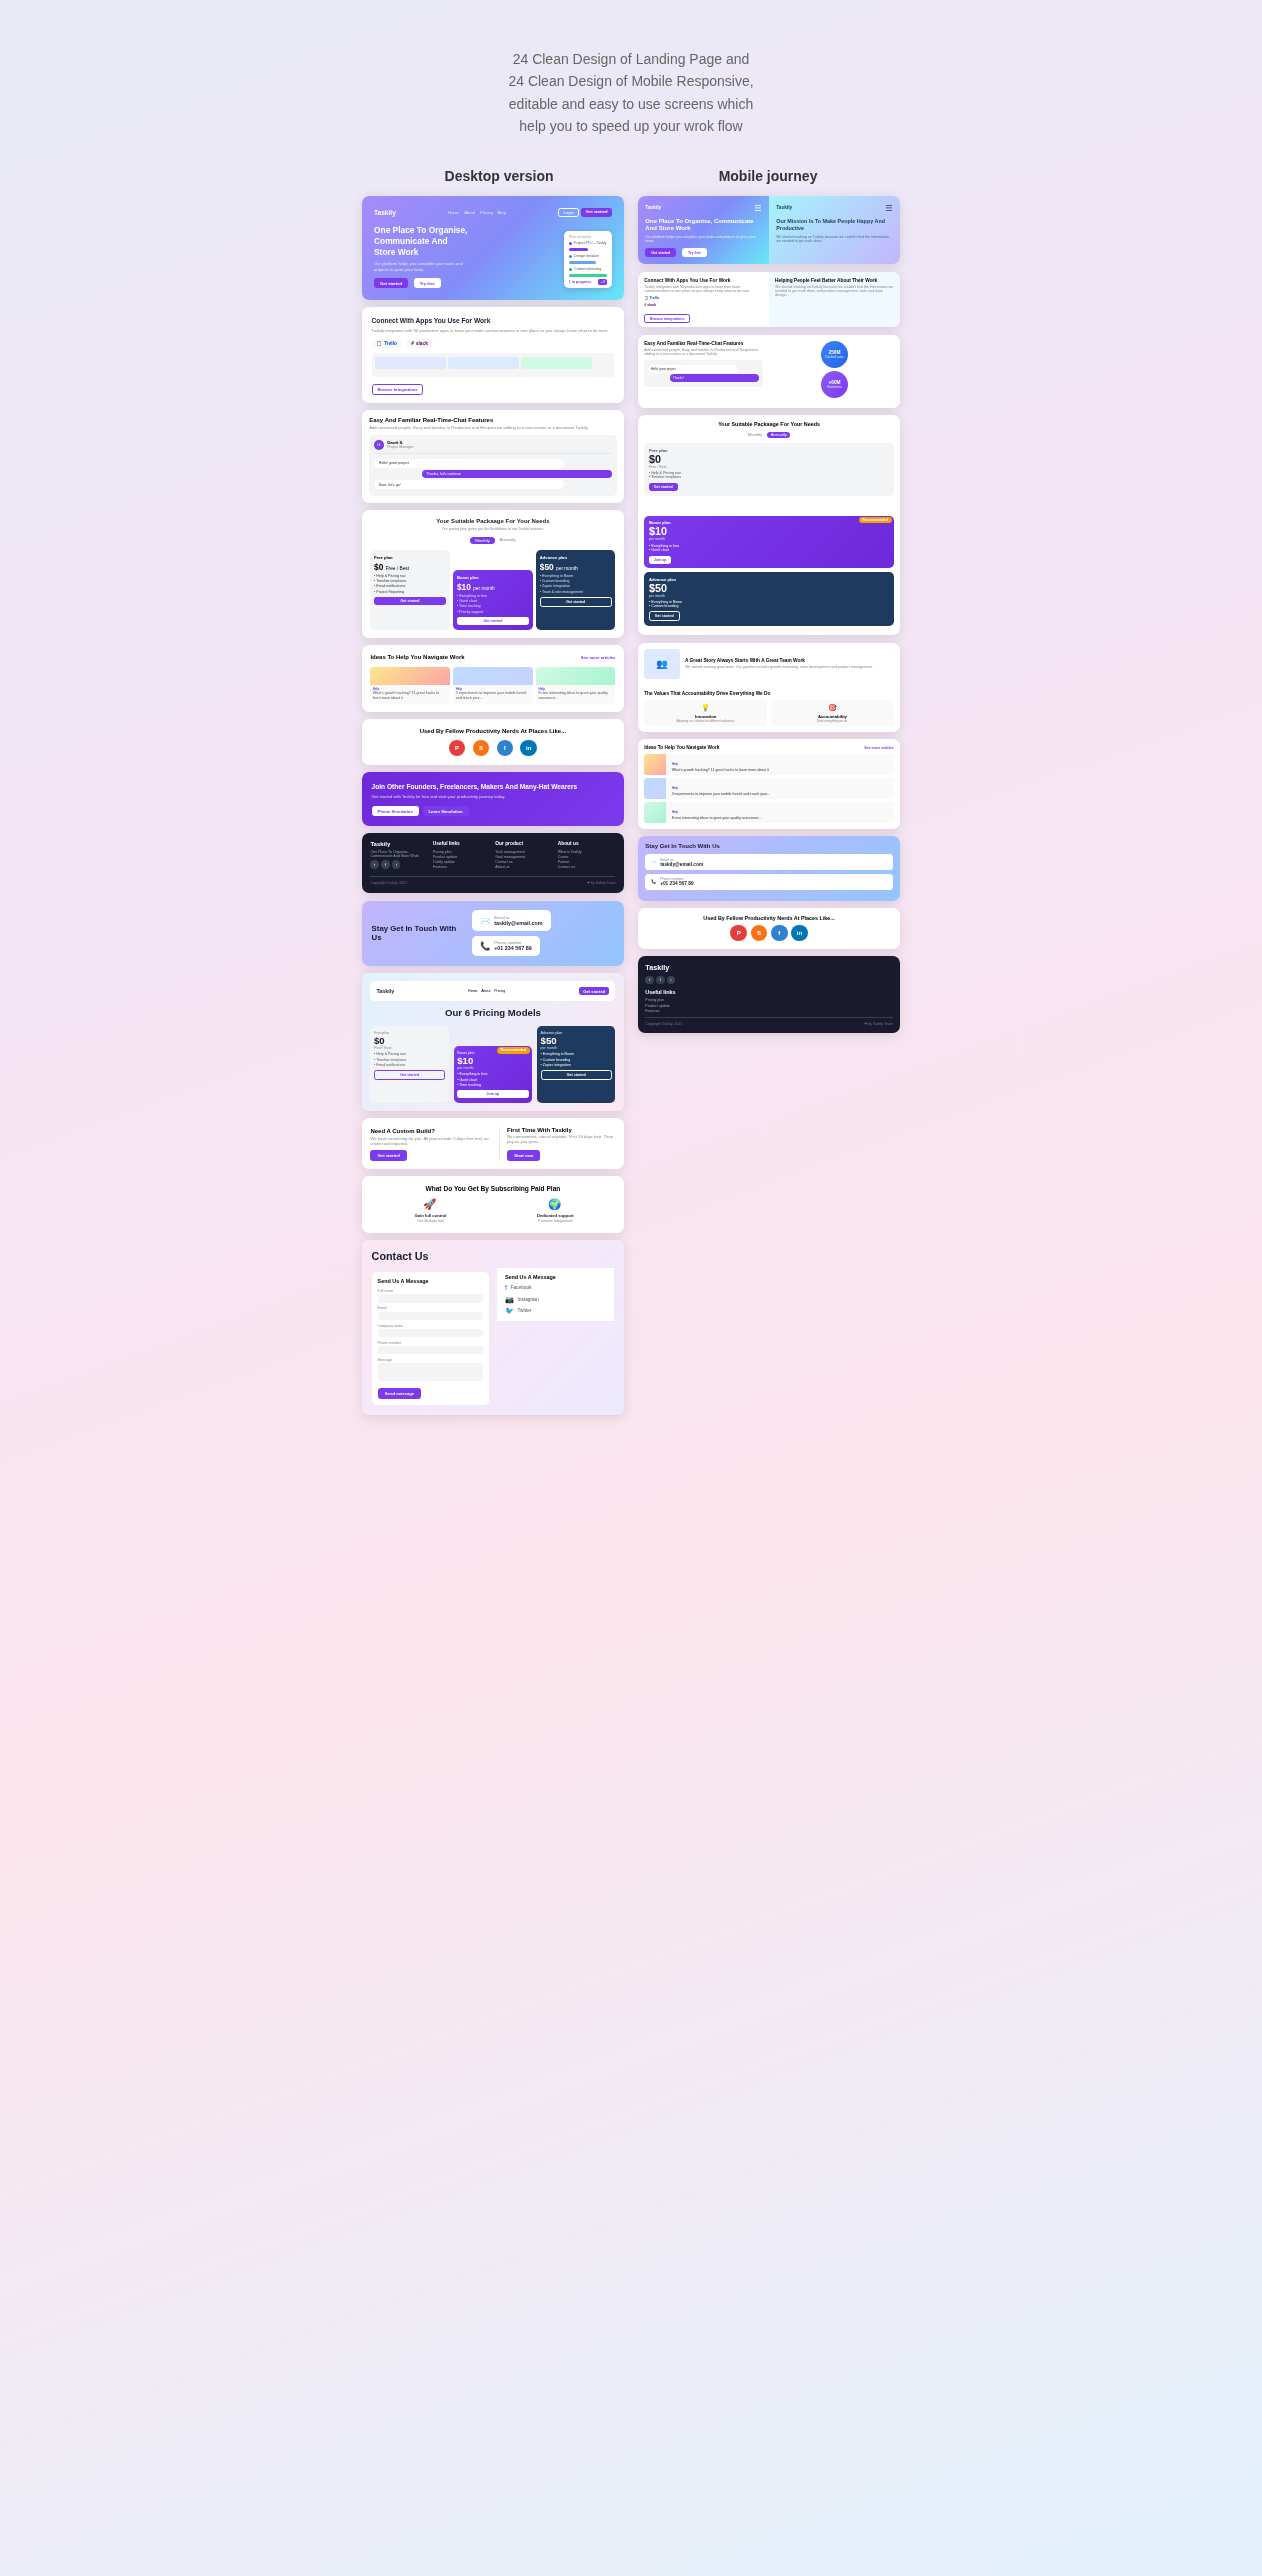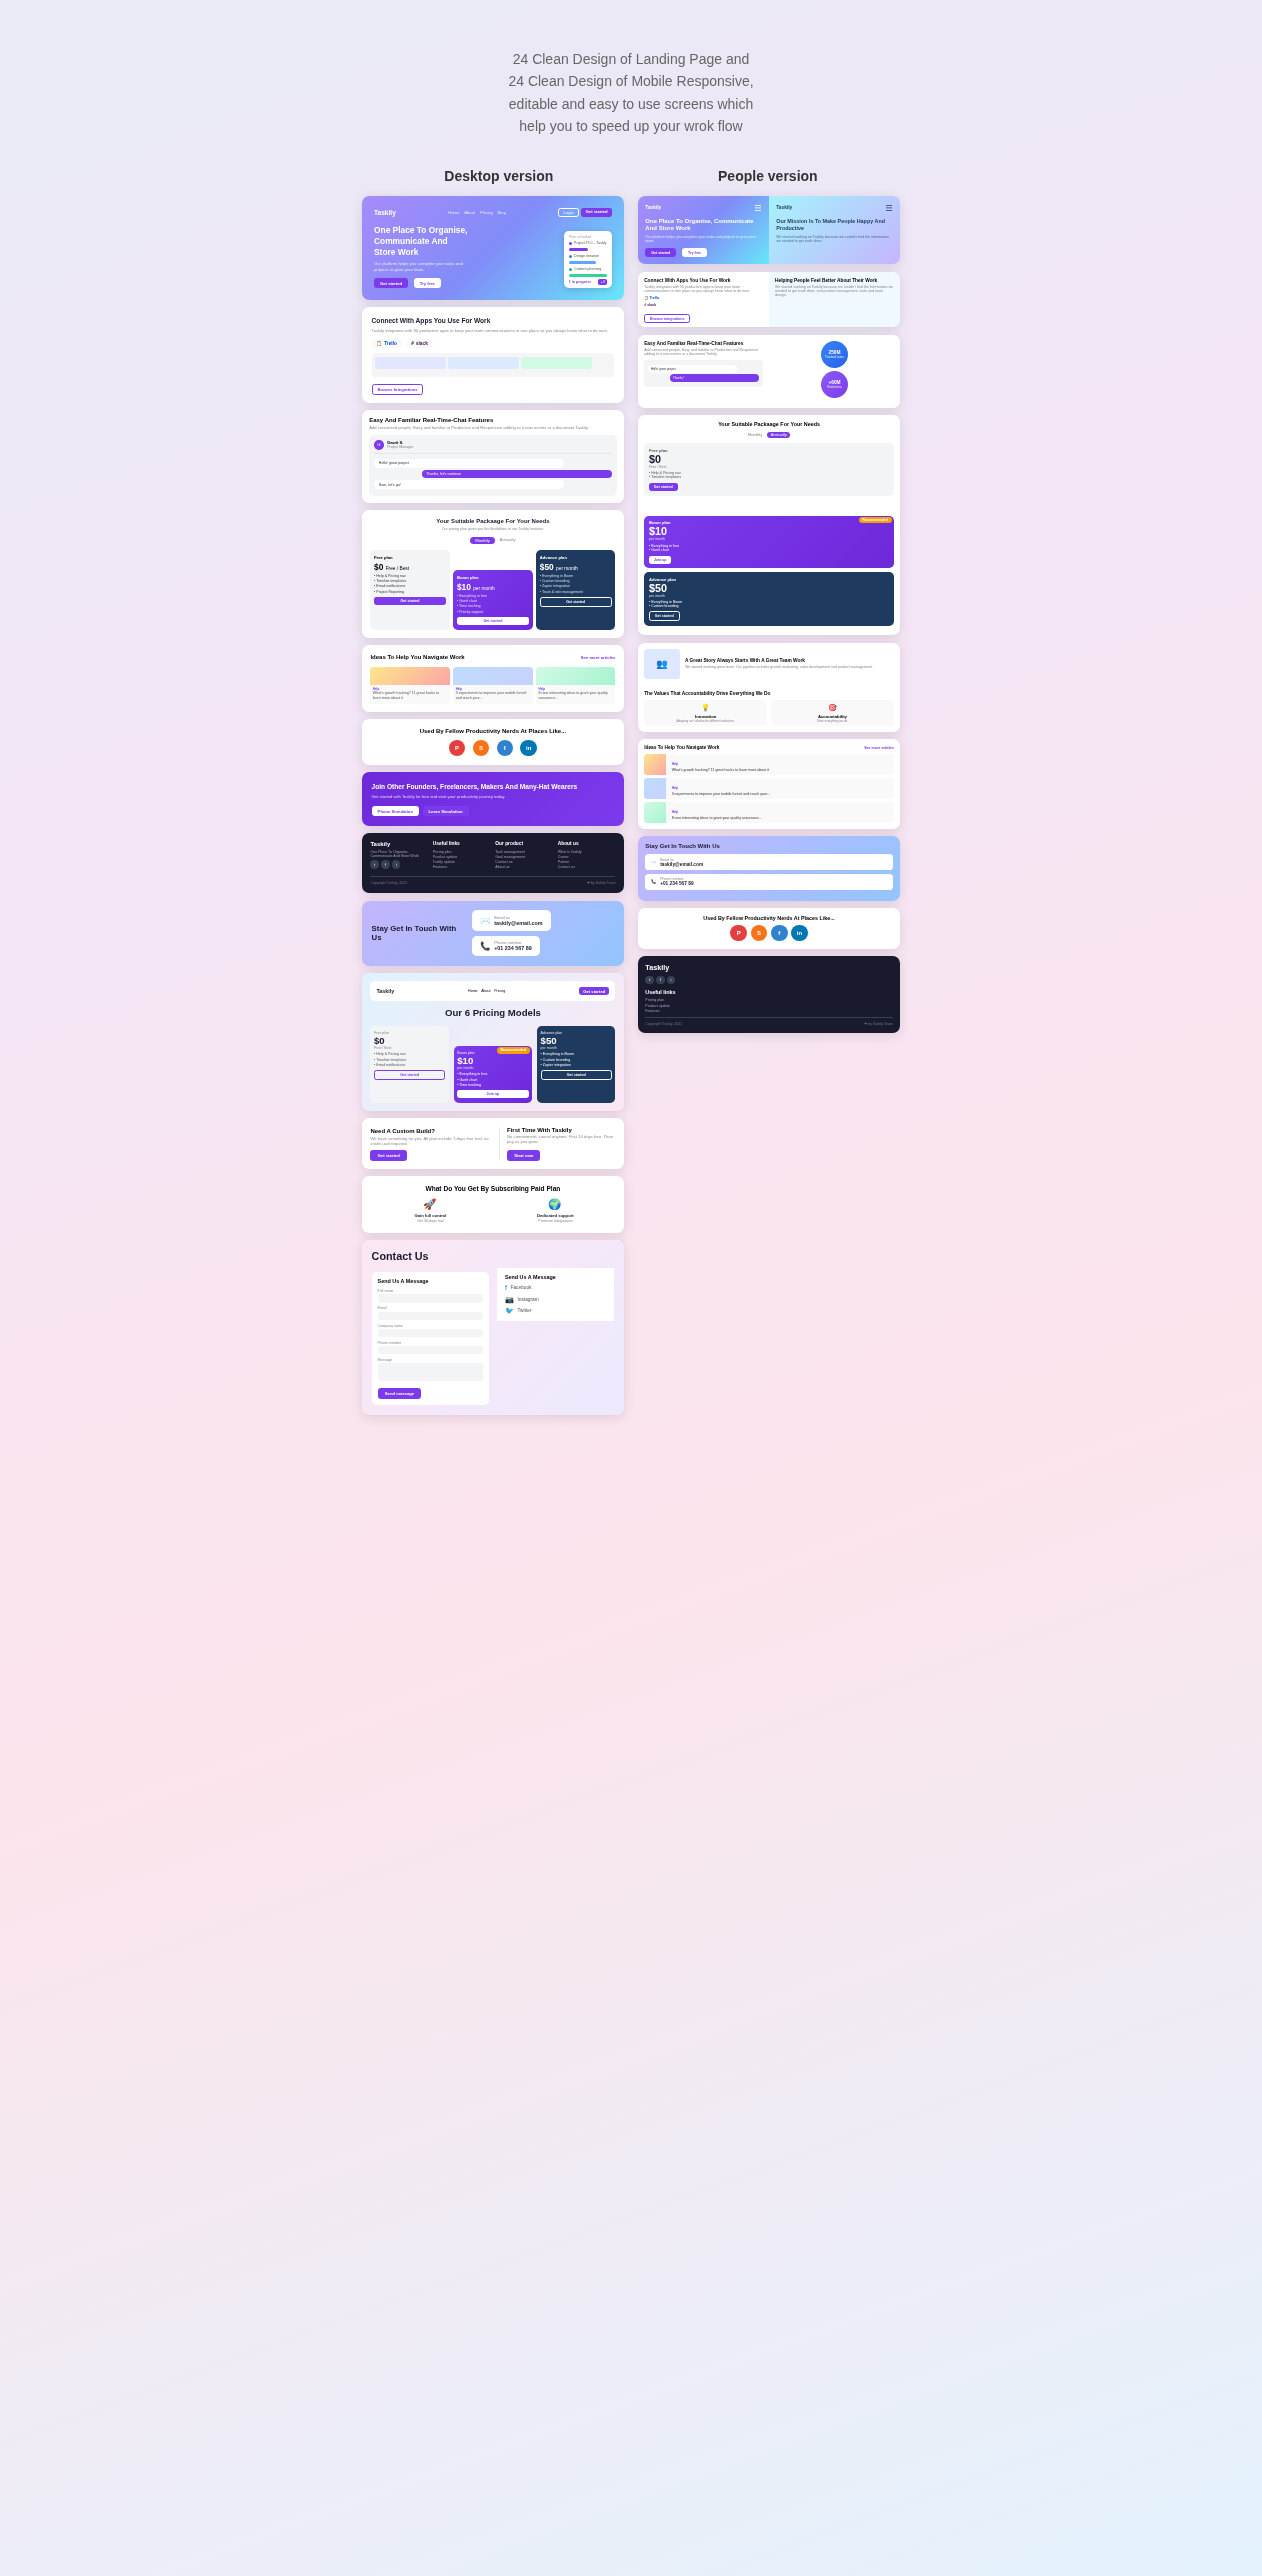--- a/index.html
+++ b/index.html
@@ -481,21 +481,21 @@
 <body>
 
 <div class="page-wrapper">
 
   <div class="header">
     <p>24 Clean Design of Landing Page and 24 Clean Design of Mobile Responsive, editable and easy to use screens which help you to speed up your wrok flow</p>
   </div>
 
   <div class="versions-label">
     <span>Desktop version</span>
-    <span>People version</span>
+    <span>Mobile journey</span>
   </div>
 
   <div class="main-grid">
 
     <div class="column-desktop">
 
       <div class="card">
         <div class="hero-desktop">
           <div class="nav-bar">
             <span class="logo-text">Taskily</span>

